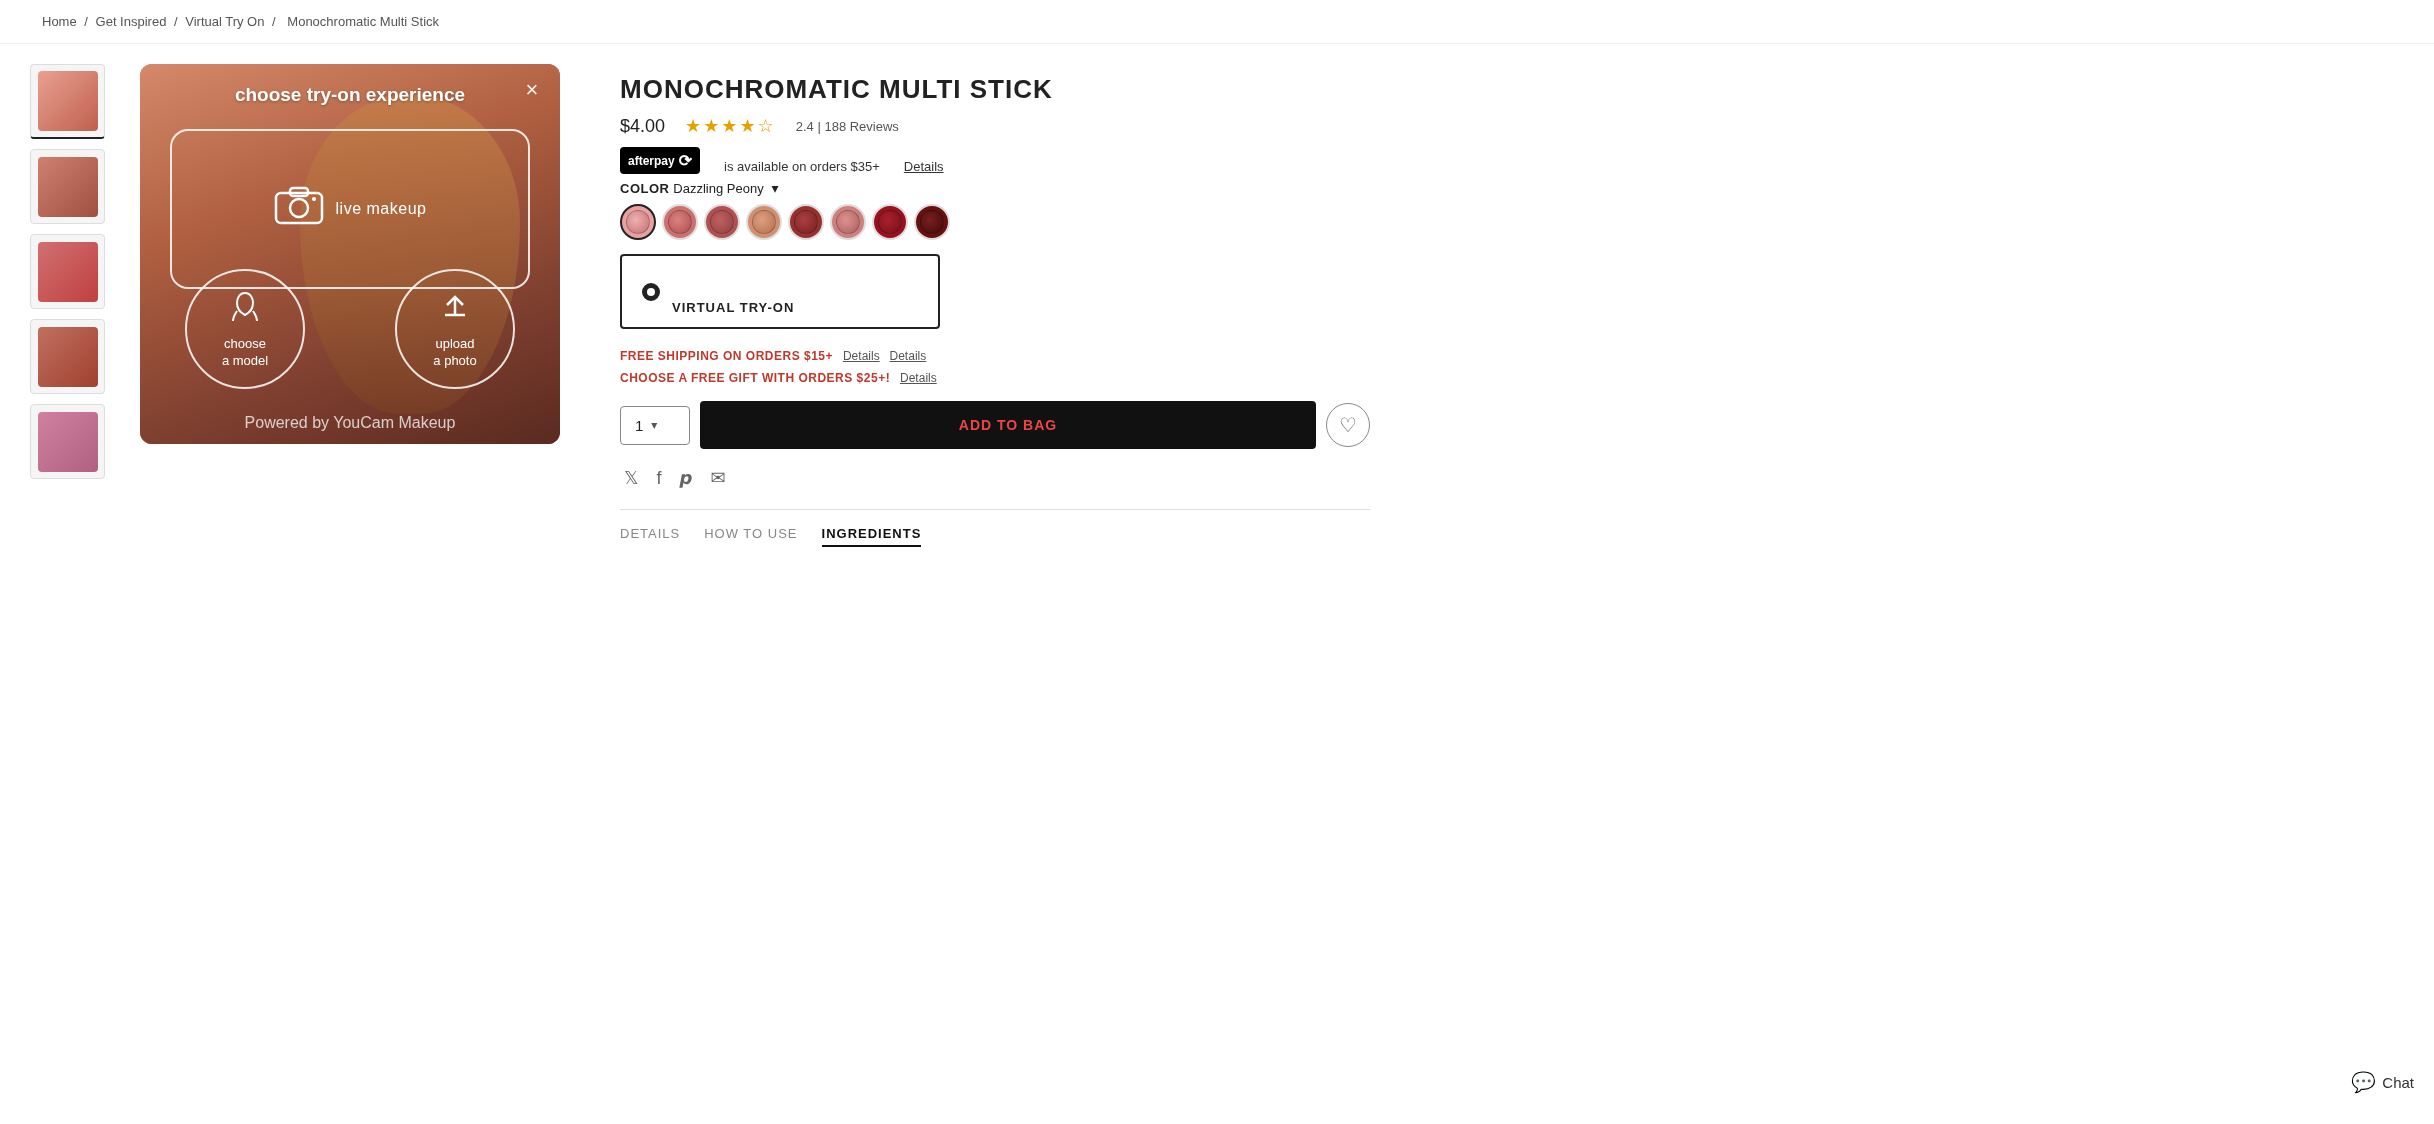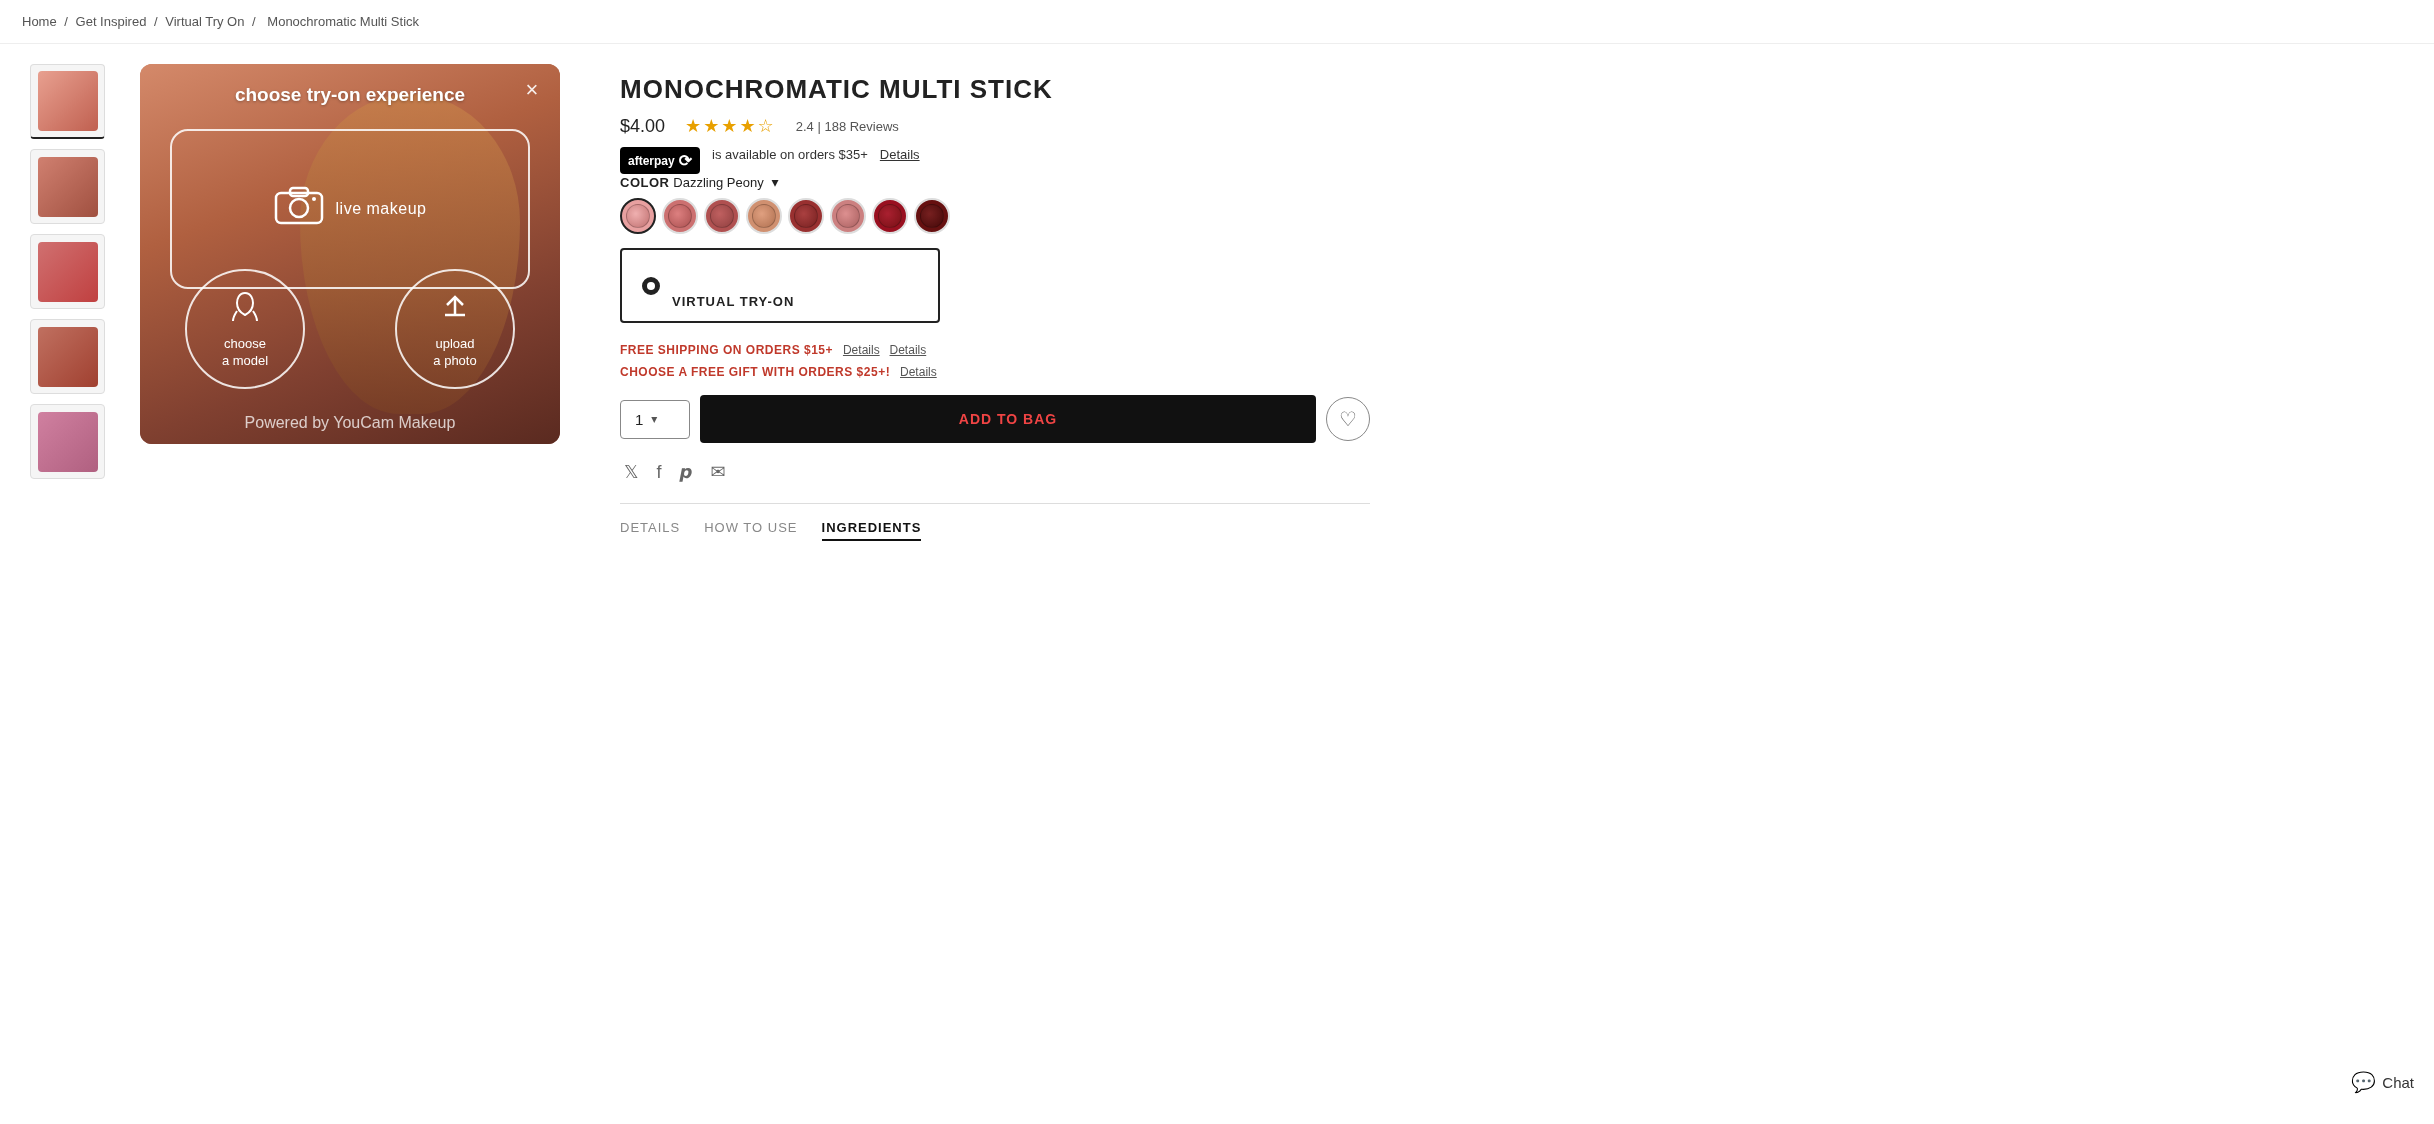--- a/index.html
+++ b/index.html
@@ -1,20 +1,20 @@
 <!DOCTYPE html>
 <html><head>
   <meta charset="utf-8">
   <style>
     * { box-sizing: border-box; margin: 0; padding: 0; }
     body { font-family: Arial, sans-serif; background: #fff; color: #222; font-size: 14px; }
 
     
     .breadcrumb {
-      padding: 14px 22px;
+      padding: 14px 42px;
       font-size: 13px;
       color: #555;
       border-bottom: 1px solid #eee;
     }
     .breadcrumb a { color: #555; text-decoration: none; }
     .breadcrumb span { margin: 0 4px; }
 
     
     .main-layout {
       display: flex;
@@ -184,23 +184,23 @@
       display: flex;
       align-items: center;
       gap: 20px;
       margin-bottom: 10px;
     }
     .price { font-size: 18px; font-weight: 400; }
     .stars { color: #e8a000; font-size: 18px; letter-spacing: 2px; }
     .rating-count { font-size: 13px; color: #555; }
     .afterpay-row {
       display: flex;
-      align-items: flex-start;
-      gap: 12px;
-      margin-bottom: 0;
+      align-items: flex-end;
+      gap: 24px;
+      margin-bottom: 6px;
     }
     .afterpay-badge {
       background: #000;
       color: #fff;
       font-size: 12px;
       font-weight: bold;
       padding: 4px 8px;
       border-radius: 4px;
       display: flex;
       align-items: center;

